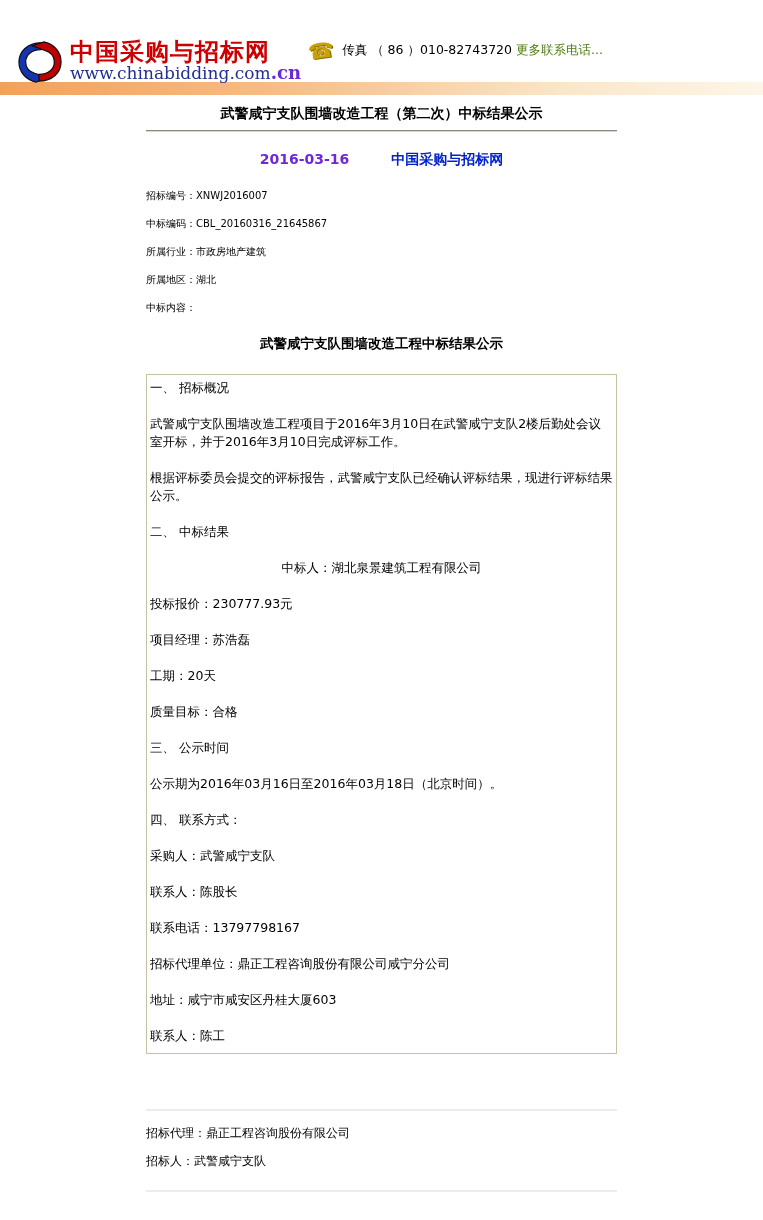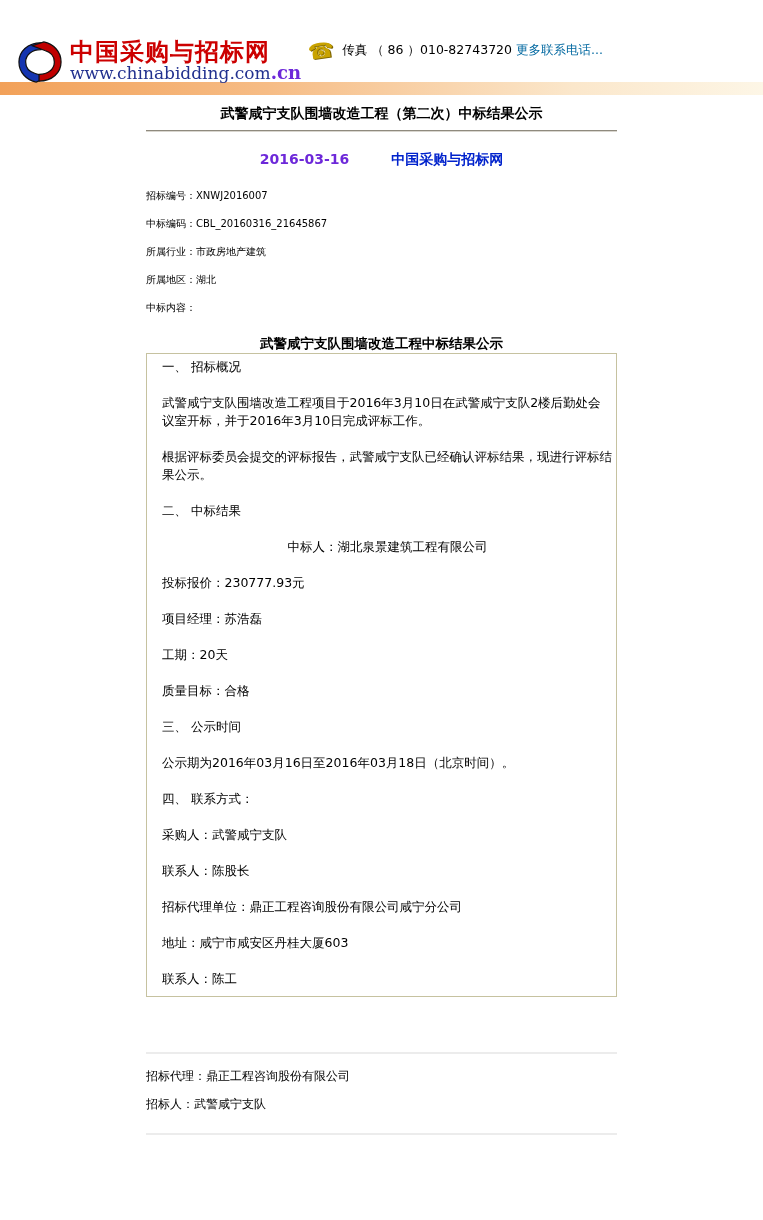--- a/index.html
+++ b/index.html
@@ -17,40 +17,40 @@
   .logo-icon { width:52px; height:44px; margin-right:4px; }
   .logo-text-block { display:flex; flex-direction:column; }
   .site-name { color:#cc0000; font-weight:bold; font-size:24px; line-height:24px; letter-spacing:1px; }
   .site-url-line { font-family:"DejaVu Serif","Liberation Serif",serif; color:#22318f; font-size:17px; line-height:18px; }
   .site-url-suffix { font-weight:bold; color:#6d28d9; font-size:18px; }
 
   .contact-block { position:absolute; left:308px; top:40px; display:flex; }
   .phone-icon { font-size:21px; color:#c9a300; line-height:22px; margin-right:8px;
                 text-shadow:1px 1px 0 #7a6200; transform:rotate(-8deg); }
   .contact-lines { font-size:12.5px; line-height:20px; }
-  .more-link { color:#0369a1; text-decoration:none; cursor:pointer;text-align:right; }
+  .more-link { color:#4d7c0f; text-decoration:none; cursor:pointer;text-align:right; }
 
   .orange-bar { height:13px; background:linear-gradient(to right,#f2a159 0%,#f6bc85 35%,#fbe7cb 75%,#fdf6e6 100%); }
 
   
   .content { width:471px; margin:0 auto; }
 
   .article-title { margin-top:10px; text-align:center; font-size:14px; font-weight:bold; line-height:16px; }
   .title-rule { margin-top:9px; height:0; border-top:1px solid #8f8a7e; border-bottom:1px solid #d9d6cf; }
 
   .date-line { margin-top:19px; text-align:center; font-size:14px; font-weight:bold; }
   .article-date { color:#6d28d9; margin-right:42px; }
   .source-link { color:#0022cc; text-decoration:none; cursor:pointer; }
 
   .meta-list { margin-top:13px; font-size:10px; }
   .meta-item { line-height:28px; height:28px; }
 
   .notice-title { margin-top:13px; text-align:center; font-size:13.5px; font-weight:bold; }
 
-  .notice-box { border:1px solid #c6c2a0; padding:1px 3px 0 15px; font-size:12.5px; }
+  .notice-box { margin-top:21px; border:1px solid #c6c2a0; padding:1px 3px 0 3px; font-size:12.5px; }
   .notice-box p { margin:18px 0; line-height:18px; }
   .notice-box p:first-child { margin-top:3px; }
   .notice-box p:last-child { margin-bottom:8px; }
   .notice-box p.center { text-align:center; }
 
   
   .footer-rule { height:2px; background:#ececec; }
   .rule-top { margin-top:55px; }
   .rule-bottom { margin-top:15px; }
   .footer-info { margin-top:8px; font-size:12px; }
@@ -110,20 +110,21 @@
     <p class="center">中标人：湖北泉景建筑工程有限公司</p>
     <p>投标报价：230777.93元</p>
     <p>项目经理：苏浩磊</p>
     <p>工期：20天</p>
     <p>质量目标：合格</p>
     <p>三、 公示时间</p>
     <p>公示期为2016年03月16日至2016年03月18日（北京时间）。</p>
     <p>四、 联系方式：</p>
     <p>采购人：武警咸宁支队</p>
     <p>联系人：陈股长</p>
+    <p>联系电话：13797798167</p>
     <p>招标代理单位：鼎正工程咨询股份有限公司咸宁分公司</p>
     <p>地址：咸宁市咸安区丹桂大厦603</p>
     <p>联系人：陈工</p>
   </div>
 
   <div class="footer-rule rule-top"></div>
 
   <div class="footer-info">
     <p>招标代理：鼎正工程咨询股份有限公司</p>
     <p>招标人：武警咸宁支队</p>

